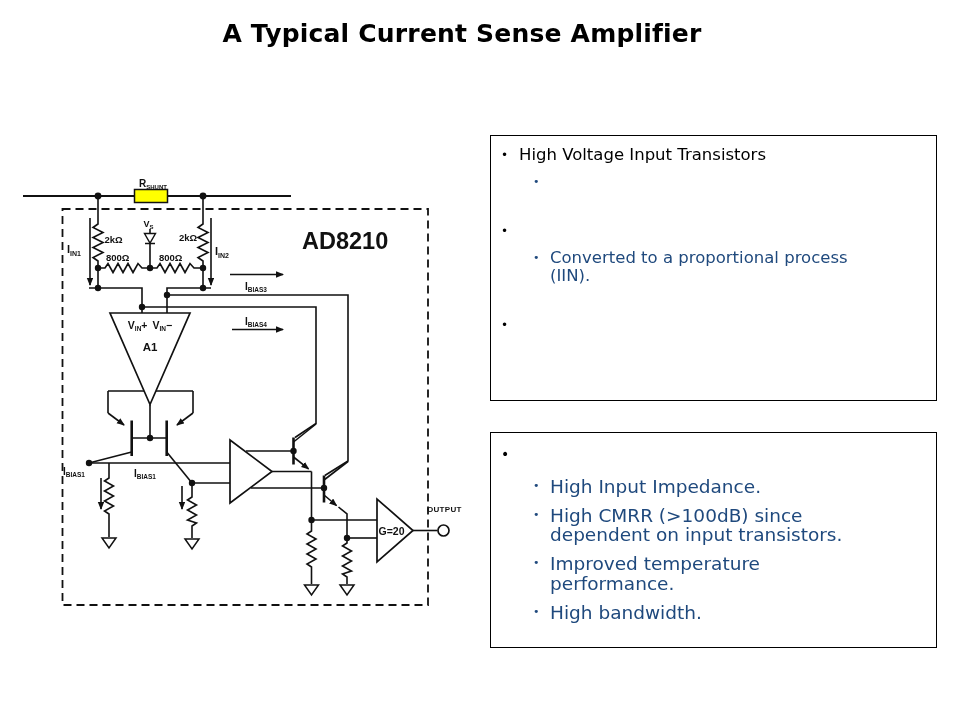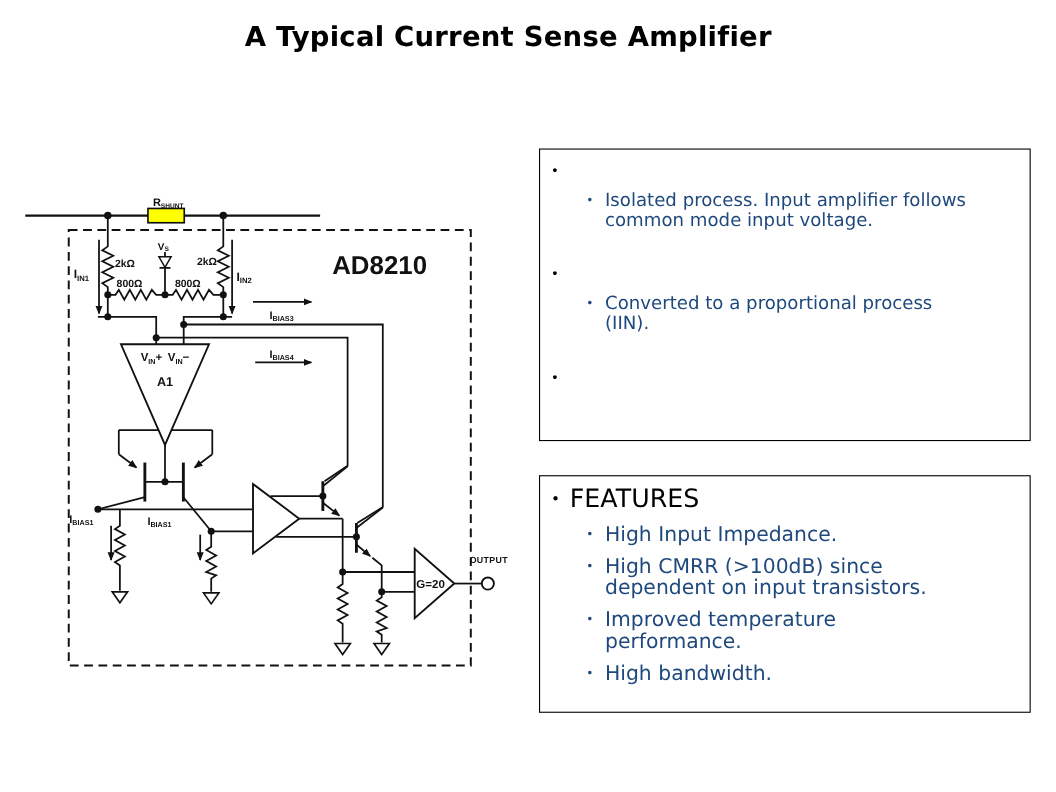--- a/index.html
+++ b/index.html
@@ -176,43 +176,41 @@
     <text x="63" y="475" font-size="10"><tspan>I</tspan><tspan font-size="6.5" dy="2">BIAS1</tspan></text>
     <text x="134" y="477" font-size="10"><tspan>I</tspan><tspan font-size="6.5" dy="2">BIAS1</tspan></text>
 
     <text x="378.5" y="534.5" font-size="10.5">G=20</text>
     <text x="427" y="512" font-size="8" letter-spacing="0.3">OUTPUT</text>
   </svg>
 
   <div class="tbox" id="box1">
     <div class="li l1">
       <span class="dot">•</span>
-    </div>
-    <div class="li l2">
-      <span class="dot">•</span>
-      <span class="t">Isolated process. Input amplifier follows
-common mode input voltage.</span>
+      <span class="t">High Voltage Input Transistors</span>
+    </div>
+    <div class="li l2">
+      <span class="dot">•</span>
     </div>
     <div class="li l1 gap">
       <span class="dot">•</span>
     </div>
     <div class="li l2">
       <span class="dot">•</span>
       <span class="t">Converted to a proportional process
 (IIN).</span>
     </div>
     <div class="li l1 gap">
       <span class="dot">•</span>
     </div>
   </div>
 
   <div class="tbox" id="box2">
     <div class="li feat-h">
       <span class="dot">•</span>
-      <span class="t">FEATURES</span>
     </div>
     <div class="li l2">
       <span class="dot">•</span>
       <span class="t">High Input Impedance.</span>
     </div>
     <div class="li l2">
       <span class="dot">•</span>
       <span class="t">High CMRR (&gt;100dB) since
 dependent on input transistors.</span>
     </div>

